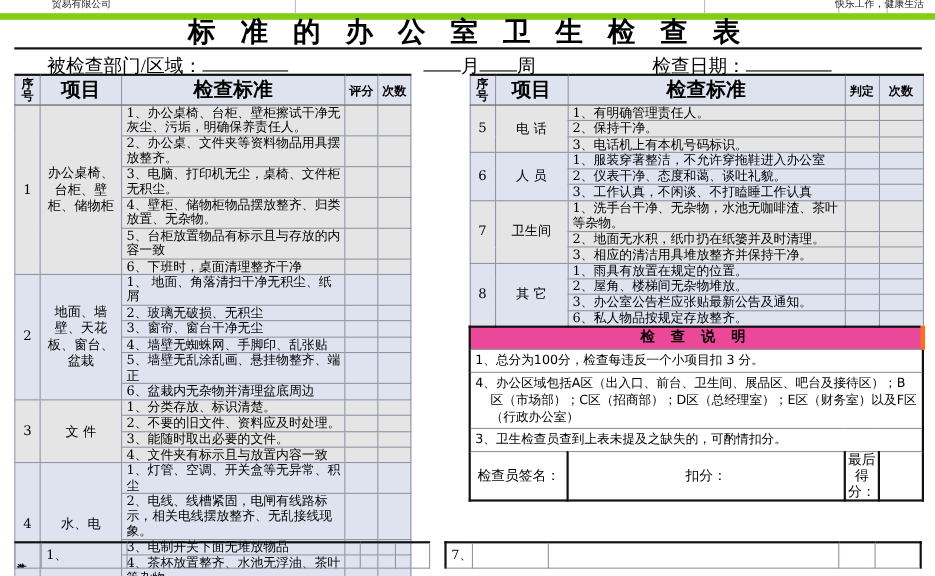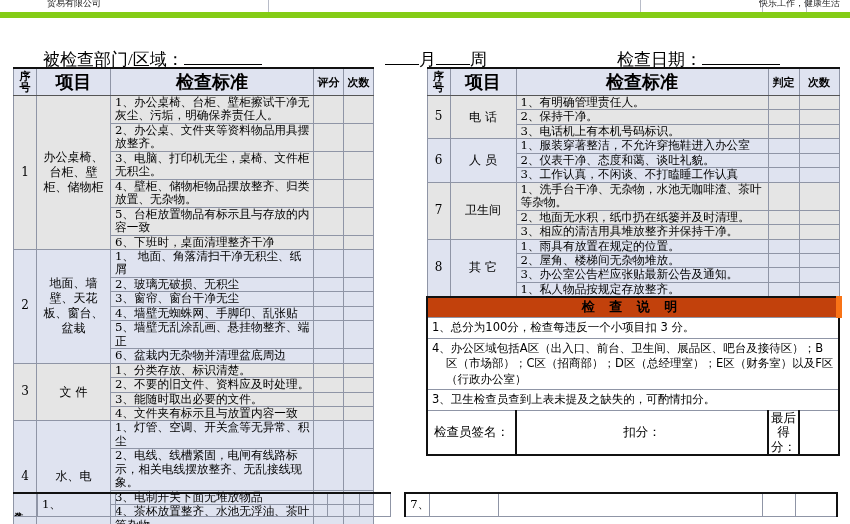--- a/index.html
+++ b/index.html
@@ -42,21 +42,21 @@
     white-space:nowrap;
   }
 
   
   .subline{
     position:absolute;left:13px;top:45px;width:825px;height:21px;
     font-size:17px;
   }
   .sub-a{position:absolute;left:30px;top:3px;white-space:nowrap;}
   .sub-b{position:absolute;left:372px;top:3px;white-space:nowrap;}
-  .sub-c{position:absolute;left:604px;top:3px;white-space:nowrap;}
+  .sub-c{position:absolute;left:580px;top:3px;white-space:nowrap;}
   .blank{display:inline-block;border-bottom:1px solid #000;}
   .bl-lg{width:78px;}
   .bl-sm{width:34px;}
 
   
   table{border-collapse:collapse;table-layout:fixed;}
   td,th{
     border:1px solid #8f95a6;
     padding:0 2px;
     font-size:11.5px;
@@ -78,23 +78,23 @@
   .catcell{text-align:center;font-size:12px;line-height:1.25;}
   .numcell{text-align:center;font-size:12px;}
   .stdcell{text-align:left;padding-left:4px;font-size:11.7px;}
   .blankcell{}
 
   .lefttbl{position:absolute;left:13px;top:67px;width:360px;}
   .righttbl{position:absolute;left:426px;top:67px;width:412px;}
 
   
   .noteshdr{
-    background:#c2410c;text-align:center;font-weight:bold;
+    background:#ec4899;text-align:center;font-weight:bold;
     font-size:13px;letter-spacing:5px;height:19px;
-    border-top:2px solid #111;border-left:2px solid #111;border-right:6px solid #f97316;
+    border-top:2px solid #111;border-left:2px solid #111;border-right:4px solid #f97316;
   }
   .notecell{
     text-align:left;font-size:11.5px;padding:2px 4px;line-height:1.35;
     border-left:2px solid #111;border-right:2px solid #111;
     font-family:"DejaVu Sans","Liberation Sans",sans-serif;
   }
   .notecell .ind{display:block;padding-left:14px;text-indent:-14px;}
   .signrow td{
     border-left:2px solid #111;border-right:2px solid #111;
     border-top:1px solid #8f95a6;border-bottom:2px solid #111;
@@ -121,20 +121,23 @@
 
   <div class="banner">
     <div class="vline" style="left:268px"></div>
     <div class="vline" style="left:640px"></div>
     <div class="vline" style="left:762px"></div>
     <div class="vline" style="left:806px"></div>
     <div class="left clip">贸易有限公司</div>
     <div class="right clip">快乐工作，健康生活</div>
   </div>
 
+  <div class="title-wrap">
+    <div class="title">标 准 的 办 公 室 卫 生 检 查 表</div>
+  </div>
 
   <div class="subline">
     <span class="sub-a">
       <span>被检查部门/区域：</span><span class="blank bl-lg"></span>
     </span>
     <span class="sub-b">
       <span class="blank bl-sm"></span><span>月</span><span class="blank bl-sm"></span><span>周</span>
     </span>
     <span class="sub-c">
       <span>检查日期：</span><span class="blank bl-lg"></span>
@@ -346,21 +349,21 @@
           <td class="stdcell shade">2、屋角、楼梯间无杂物堆放。</td>
           <td class="blankcell shade"></td>
           <td class="blankcell shade"></td>
         </tr>
         <tr>
           <td class="stdcell shade">3、办公室公告栏应张贴最新公告及通知。</td>
           <td class="blankcell shade"></td>
           <td class="blankcell shade"></td>
         </tr>
         <tr>
-          <td class="stdcell shade">1、私人物品按规定存放整齐。</td>
+          <td class="stdcell shade">6、私人物品按规定存放整齐。</td>
           <td class="blankcell shade"></td>
           <td class="blankcell shade"></td>
         </tr>
         <tr>
           <td colspan="5" class="noteshdr">检 查 说 明</td>
         </tr>
         <tr>
           <td colspan="5" class="notecell">
             <span class="ind">1、总分为100分，检查每违反一个小项目扣 3 分。</span>
           </td>

